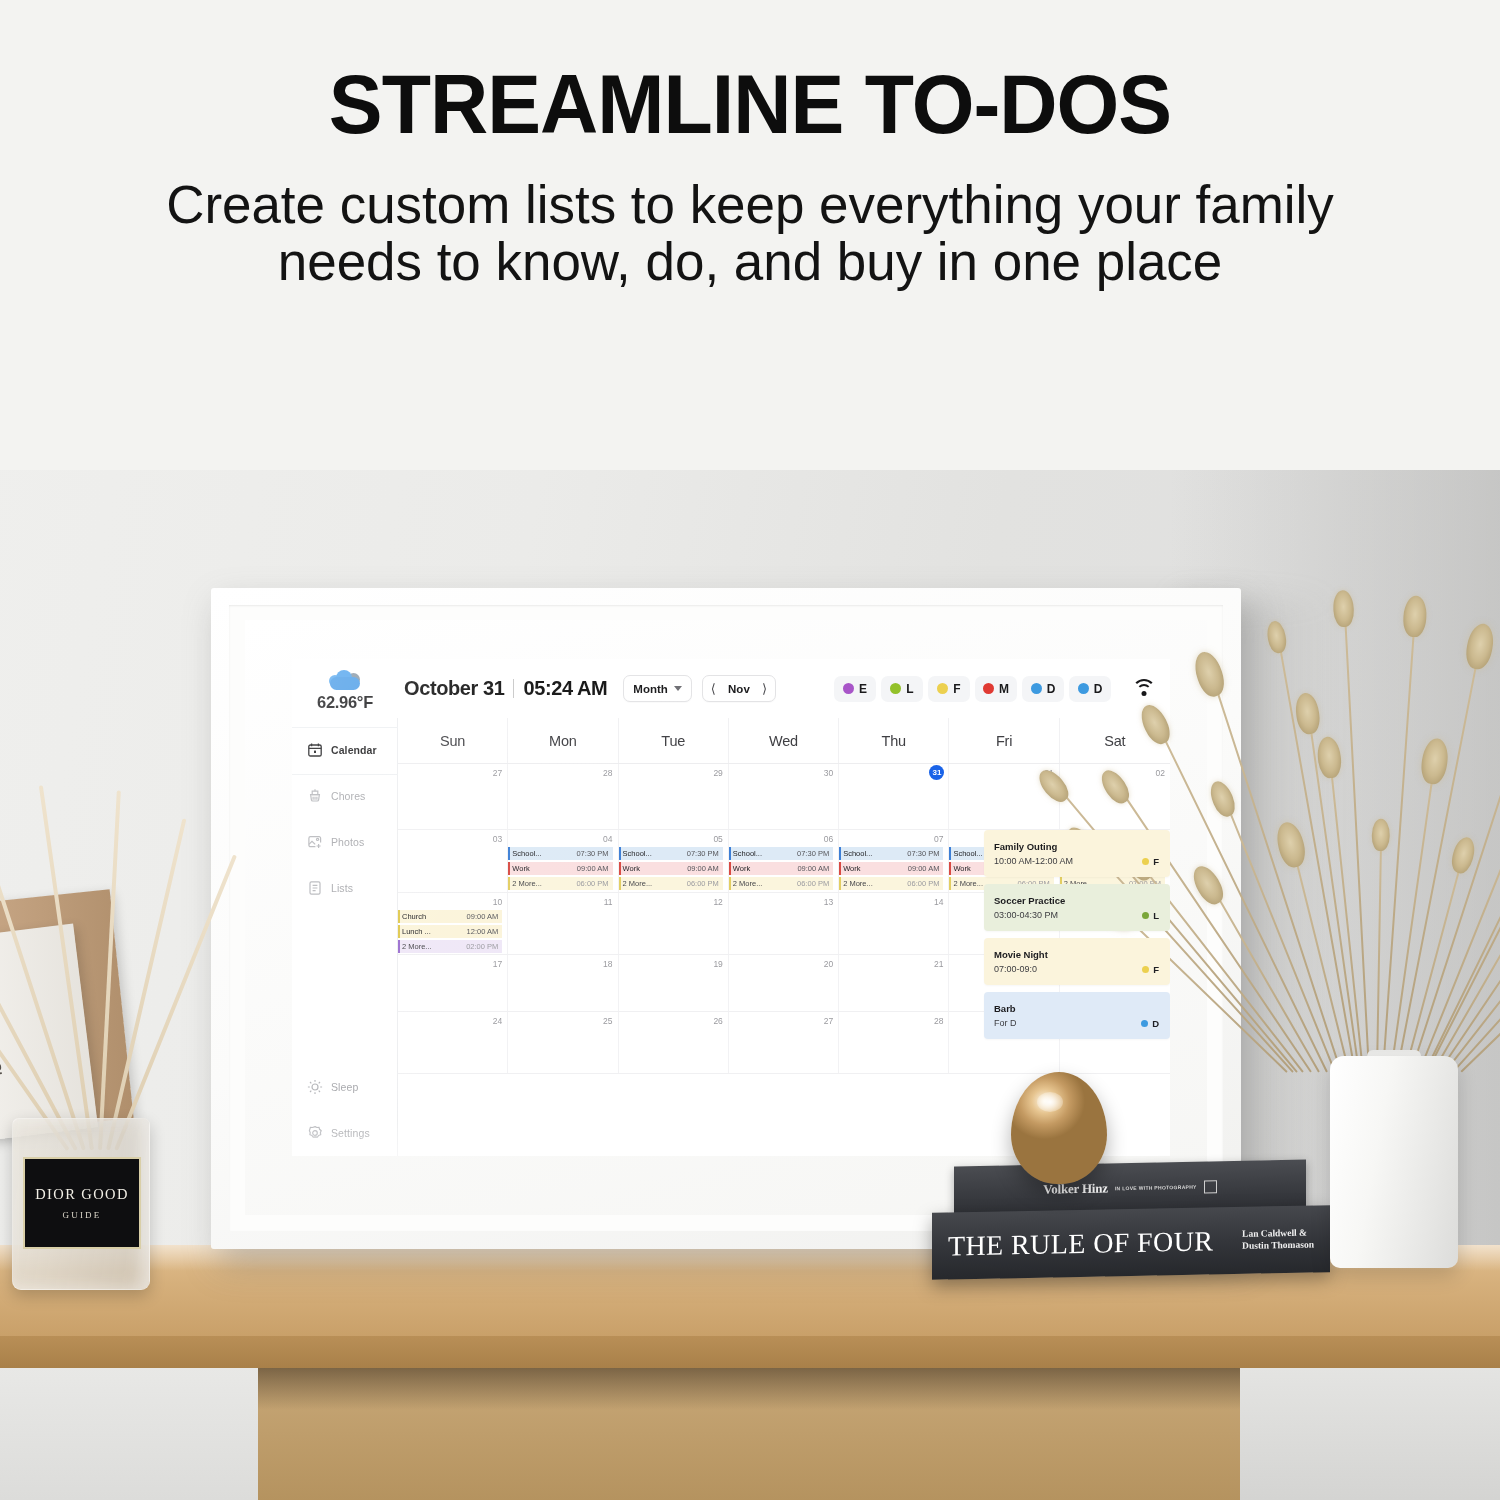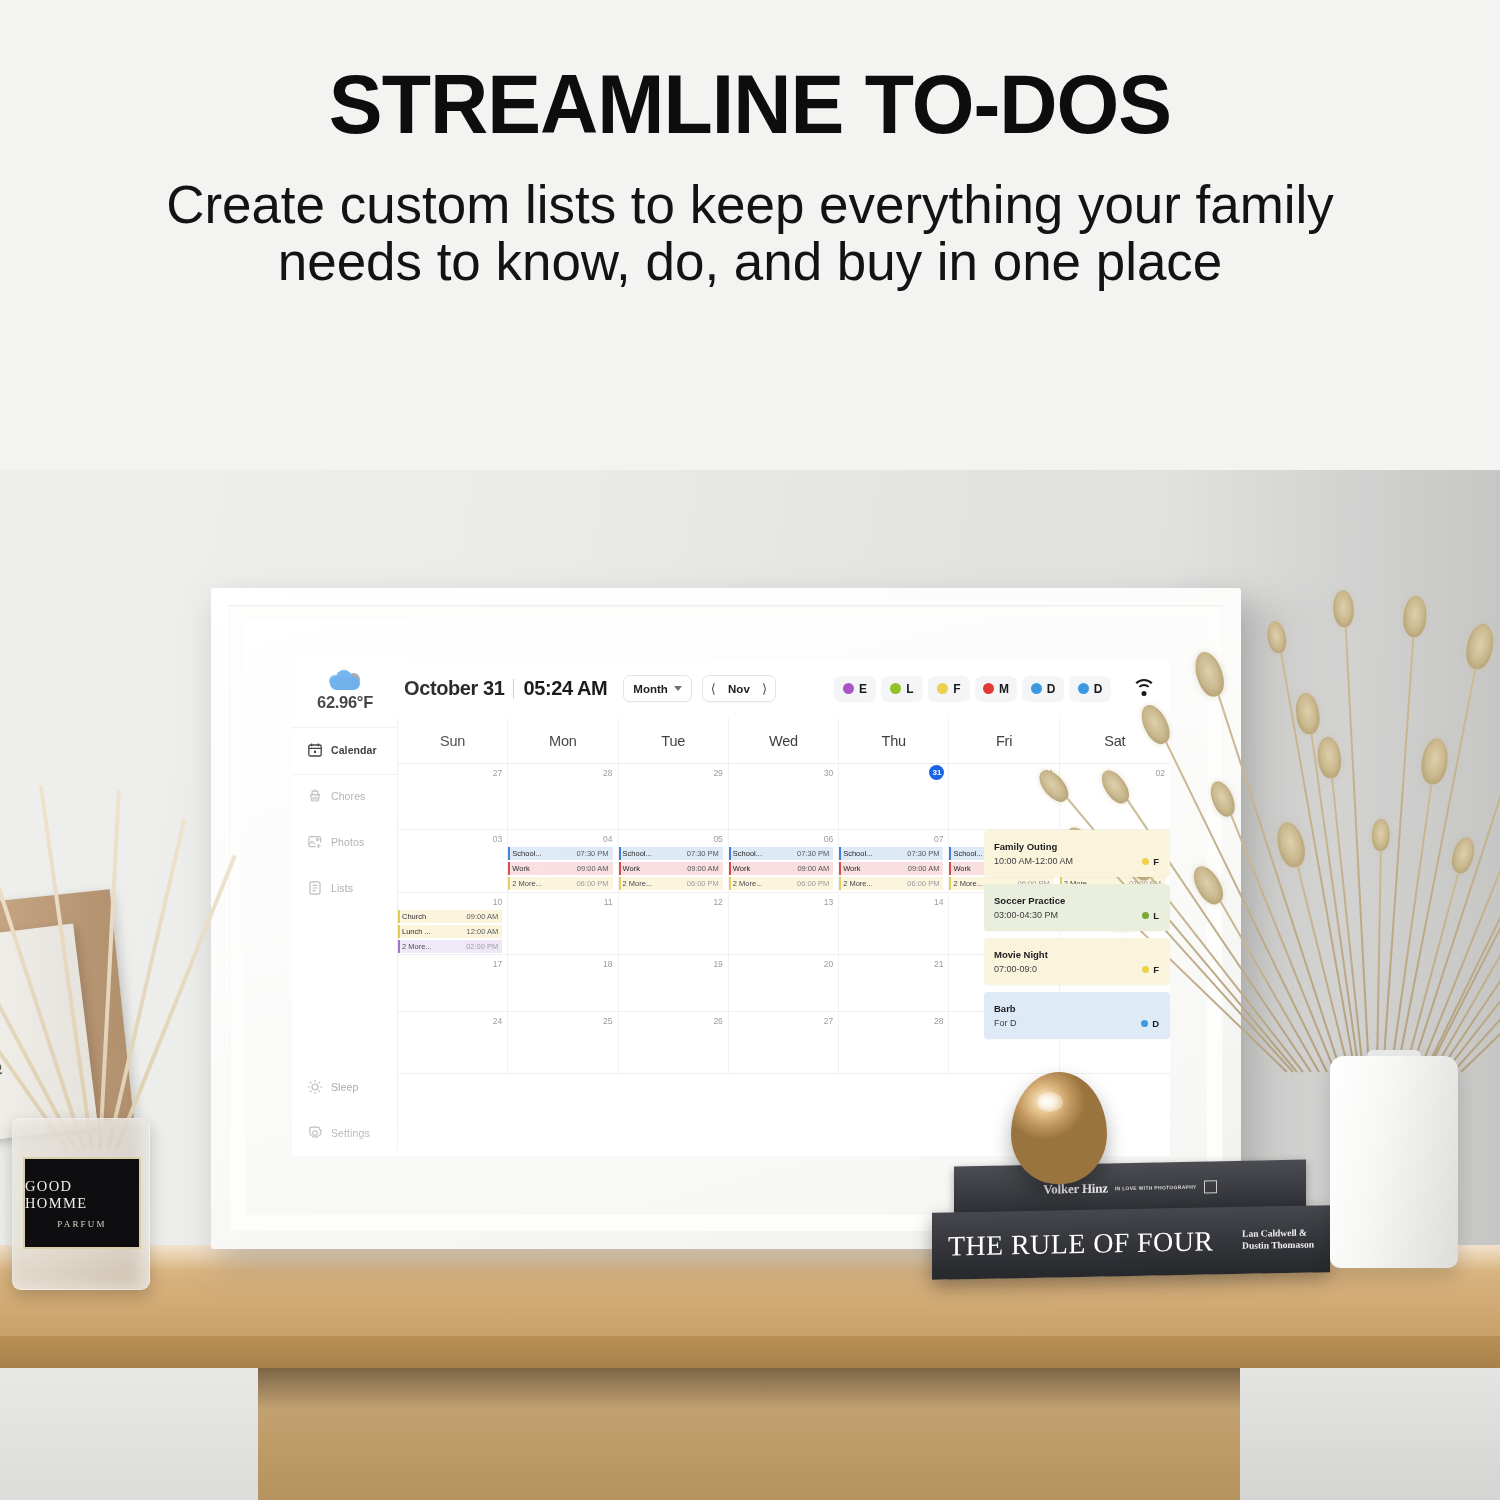--- a/index.html
+++ b/index.html
@@ -912,22 +912,22 @@
       <div class="reed" style="left: 54px; height: 330px; transform: rotate(-28deg);"></div>
       <div class="reed" style="left: 62px; height: 352px; transform: rotate(-18deg);"></div>
       <div class="reed" style="left: 70px; height: 368px; transform: rotate(-8deg);"></div>
       <div class="reed" style="left: 78px; height: 360px; transform: rotate(3deg);"></div>
       <div class="reed" style="left: 86px; height: 340px; transform: rotate(13deg);"></div>
       <div class="reed" style="left: 94px; height: 318px; transform: rotate(22deg);"></div>
       <div class="reed" style="left: 46px; height: 300px; transform: rotate(-35deg);"></div>
     </div>
   <div class="diffuser">
     <div class="diffuser-label">
-      <span class="dl-brand">GOOD HOMME</span>
-      <span class="dl-type">PARFUM</span>
+      <span class="dl-brand">DIOR GOOD</span>
+      <span class="dl-type">GUIDE</span>
     </div>
   </div>
 
   <div class="book-r-top">
     <span class="brt-name">Volker Hinz</span>
     <span class="brt-sub">IN LOVE WITH PHOTOGRAPHY</span>
     <span class="brt-mark"></span>
   </div>
   <div class="book-r-bottom">
     <span class="brb-title">THE RULE OF FOUR</span>

